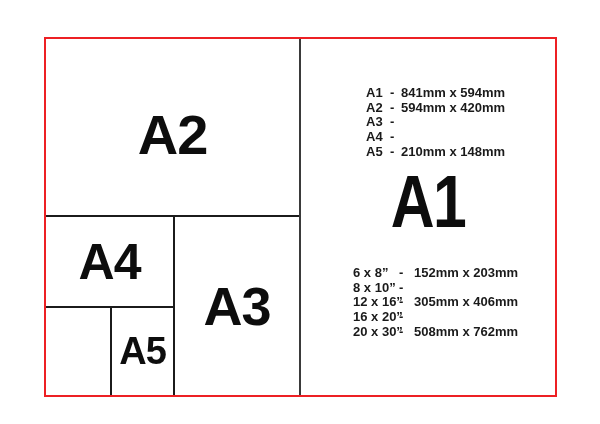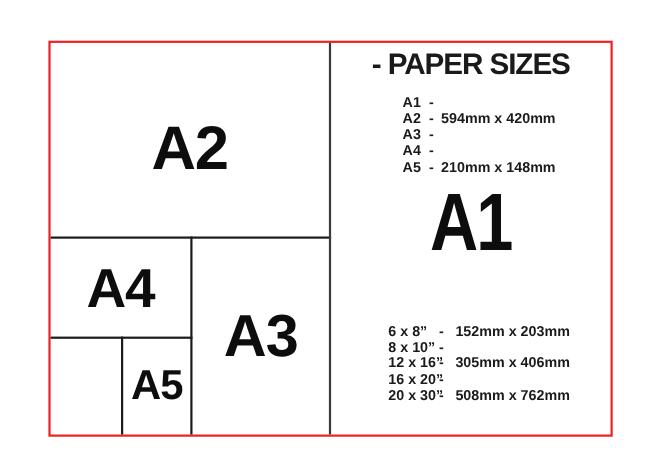--- a/index.html
+++ b/index.html
@@ -36,21 +36,21 @@
   .panel-title{
     position:absolute;top:4px;left:0;right:0;text-align:center;
     font-size:27px;font-weight:600;letter-spacing:-1px;color:#1a1a1a;
     white-space:nowrap;
   }
   .size-list{
     position:absolute;font-size:13px;line-height:14.7px;font-weight:600;
     color:#1a1a1a;white-space:nowrap;
   }
   .a-series{top:47px;left:65px;}
-  .inch-series{top:227px;left:52px;margin-top:28px;}
+  .inch-series{top:227px;left:52px;}
   .size-row{display:flex;}
   .a-series .col-size{width:24px;}
   .a-series .col-dash{width:11px;}
   .inch-series .col-size{width:46px;}
   .inch-series .col-dash{width:15px;}
   .big-size{
     position:absolute;top:126px;left:0;right:0;text-align:center;
     font-size:74px;line-height:74px;font-weight:700;color:#0d0d0d;
     letter-spacing:-2px;transform:scaleX(0.82);
   }
@@ -75,26 +75,26 @@
         <span>A5</span>
       </div>
 
       <div class="line h-a2"></div>
       <div class="line v-a3"></div>
       <div class="line h-a4"></div>
       <div class="line v-a5"></div>
       <div class="divider"></div>
 
       <div class="panel">
-        <div class="panel-title">- PAPER SIZES</div>
 
         <div class="size-list a-series">
           <div class="size-row">
             <span class="col-size">A1</span>
             <span class="col-dash">-</span>
+            <span class="col-dims">841mm x 594mm</span>
           </div>
           <div class="size-row">
             <span class="col-size">A2</span>
             <span class="col-dash">-</span>
             <span class="col-dims">594mm x 420mm</span>
           </div>
           <div class="size-row">
             <span class="col-size">A3</span>
             <span class="col-dash">-</span>
           </div>

